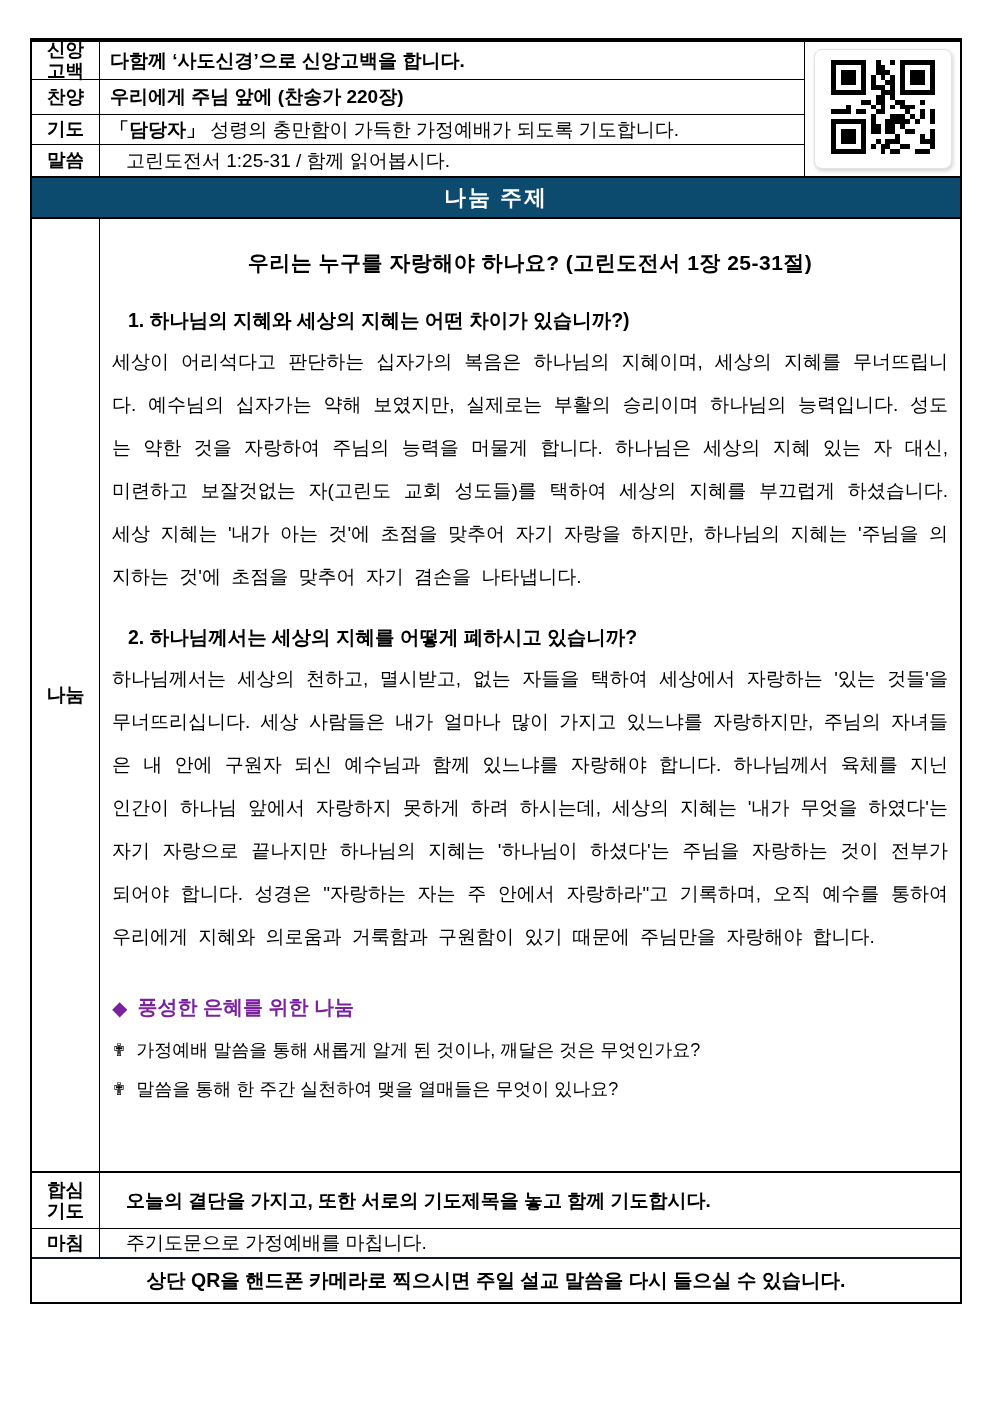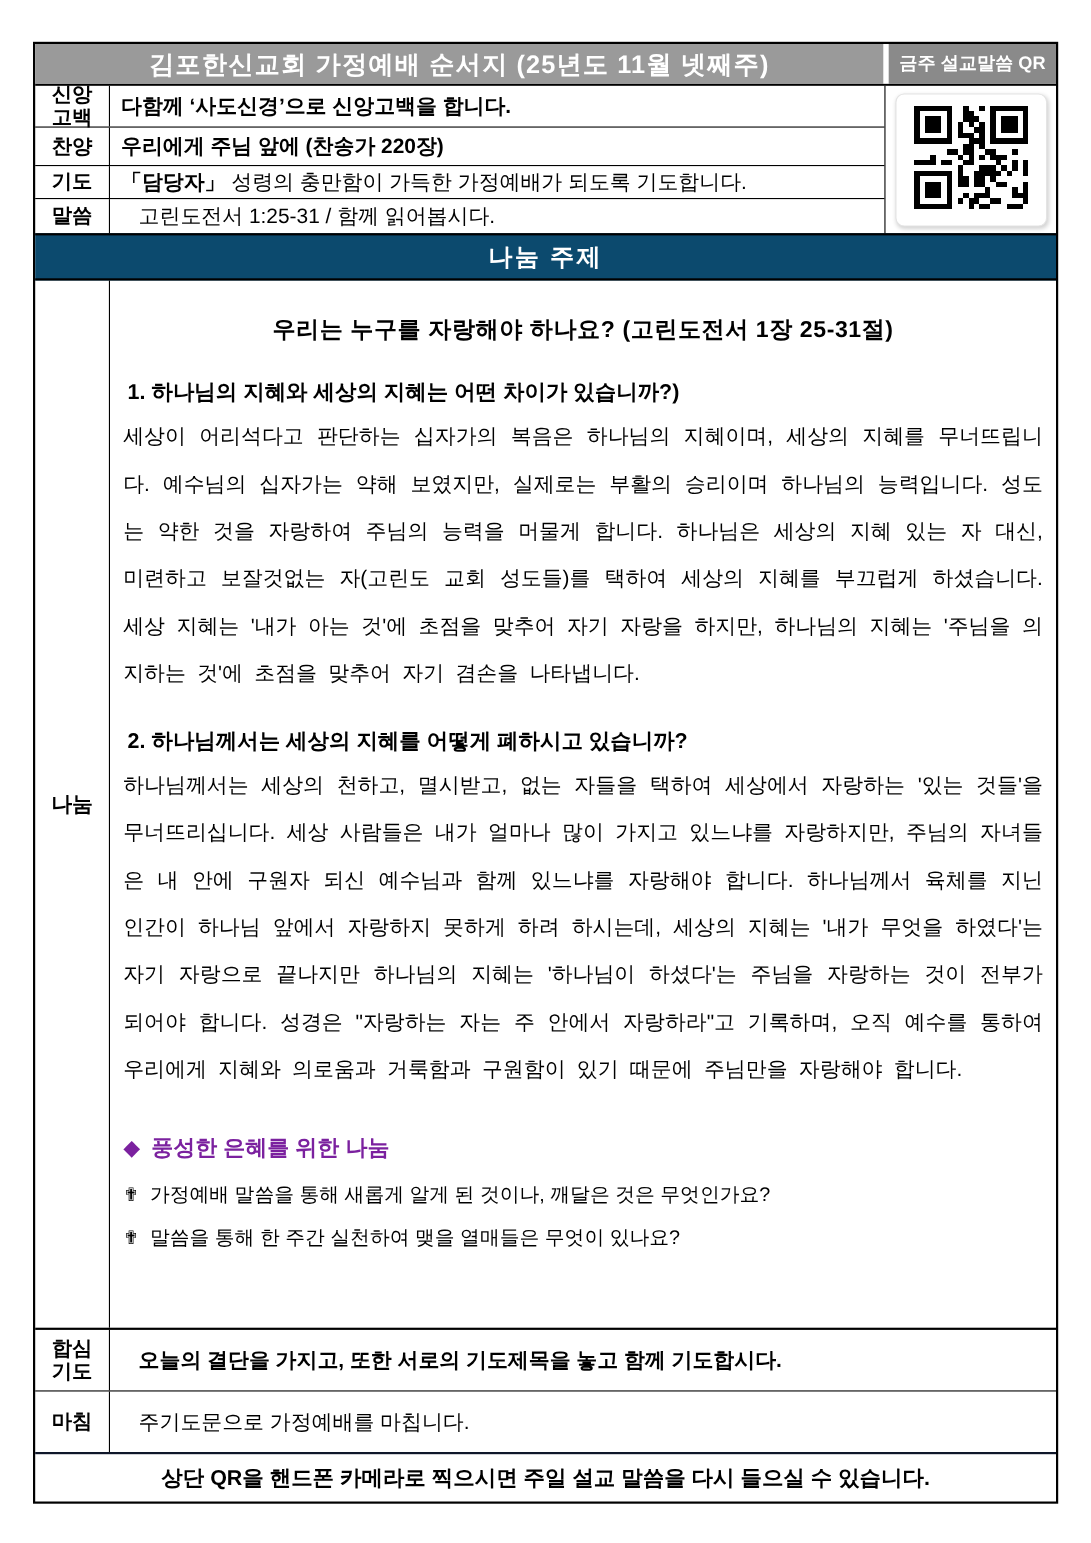--- a/index.html
+++ b/index.html
@@ -82,55 +82,51 @@
     width: 68px; flex: 0 0 68px;
     border-right: 1.5px solid #000;
     display: flex; align-items: center; justify-content: center;
     font-weight: bold; font-size: 19px;
   }
   .share-content { flex: 1; padding: 16px 12px 0 12px; overflow: hidden; }
   .share-title {
     text-align: center; font-weight: bold; font-size: 21px;
     margin: 14px 0 30px 0; letter-spacing: 0.5px;
   }
-  .q-heading { font-weight: bold; font-size: 19.5px; margin: 0 0 6px 4px; }
+  .q-heading { font-weight: bold; font-size: 19.5px; margin: 0 0 6px 16px; }
   .body-para {
     font-size: 19px; line-height: 43px;
     text-align: justify; word-spacing: 5px;
     margin: 0 0 26px 0;
   }
   .grace-heading {
     color: #7b219f; font-weight: bold; font-size: 20px;
     margin: 36px 0 10px 0; display: flex; align-items: center; gap: 10px;
   }
   .grace-diamond { font-size: 20px; }
   .bullet-line {
     font-size: 18px; line-height: 39px;
     display: flex; gap: 10px; align-items: baseline;
   }
   .cross-icon { font-size: 17px; }
   
   .bottom-row { display: flex; }
   .row-joint { height: 57px; border-top: 2px solid #000; }
-  .row-closing { height: 56px; border-top: 1.5px solid #000; }
+  .row-closing { height: 29px; border-top: 1.5px solid #000; }
   .footer-row {
     height: 45px; border-top: 2px solid #0f172a;
     display: flex; align-items: center; justify-content: center;
     font-weight: bold; font-size: 19.5px;
   }
 </style>
 </head>
 <body>
 
 <div class="doc">
 
-  <div class="header-row">
-    <div class="header-title">김포한신교회 가정예배 순서지 (25년도 11월 넷째주)</div>
-    <div class="header-qr-label">금주 설교말씀 QR</div>
-  </div>
 
   <div class="top-section">
     <div class="order-rows">
       <div class="order-row h-confession">
         <div class="row-label">신앙
 고백</div>
         <div class="row-content bold">다함께 ‘사도신경’으로 신앙고백을 합니다.</div>
       </div>
       <div class="order-row h-praise">
         <div class="row-label">찬양</div>

